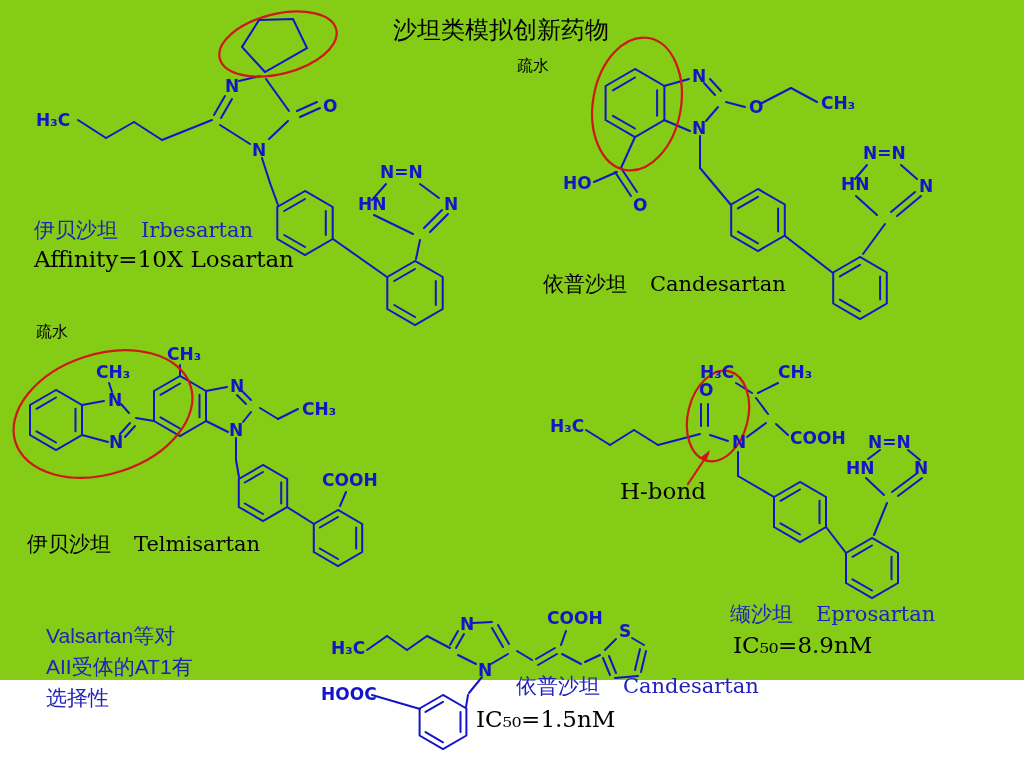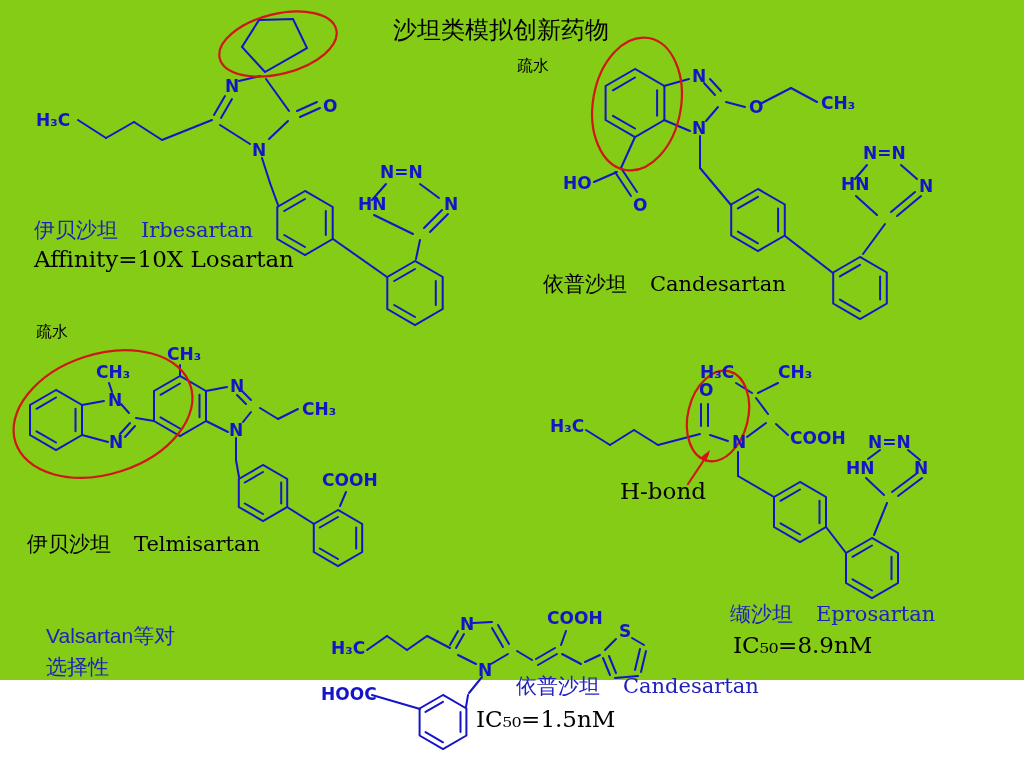--- a/index.html
+++ b/index.html
@@ -329,16 +329,17 @@
     <text x="324" y="39">S</text>
     <text x="26" y="102">HOOC</text>
   </svg>
   <div class="abs cap" style="left:516px;top:672px">
     <span class="blue">依普沙坦</span><span class="blue en">Candesartan</span>
   </div>
   <div class="abs note" style="left:476px;top:706px">IC₅₀=1.5nM</div>
 
   <div class="abs sidenote" style="left:46px;top:620px">
     <div>Valsartan等对</div>
+    <div>AII受体的AT1有</div>
     <div>选择性</div>
   </div>
 
 </div>
 
 </body></html>

